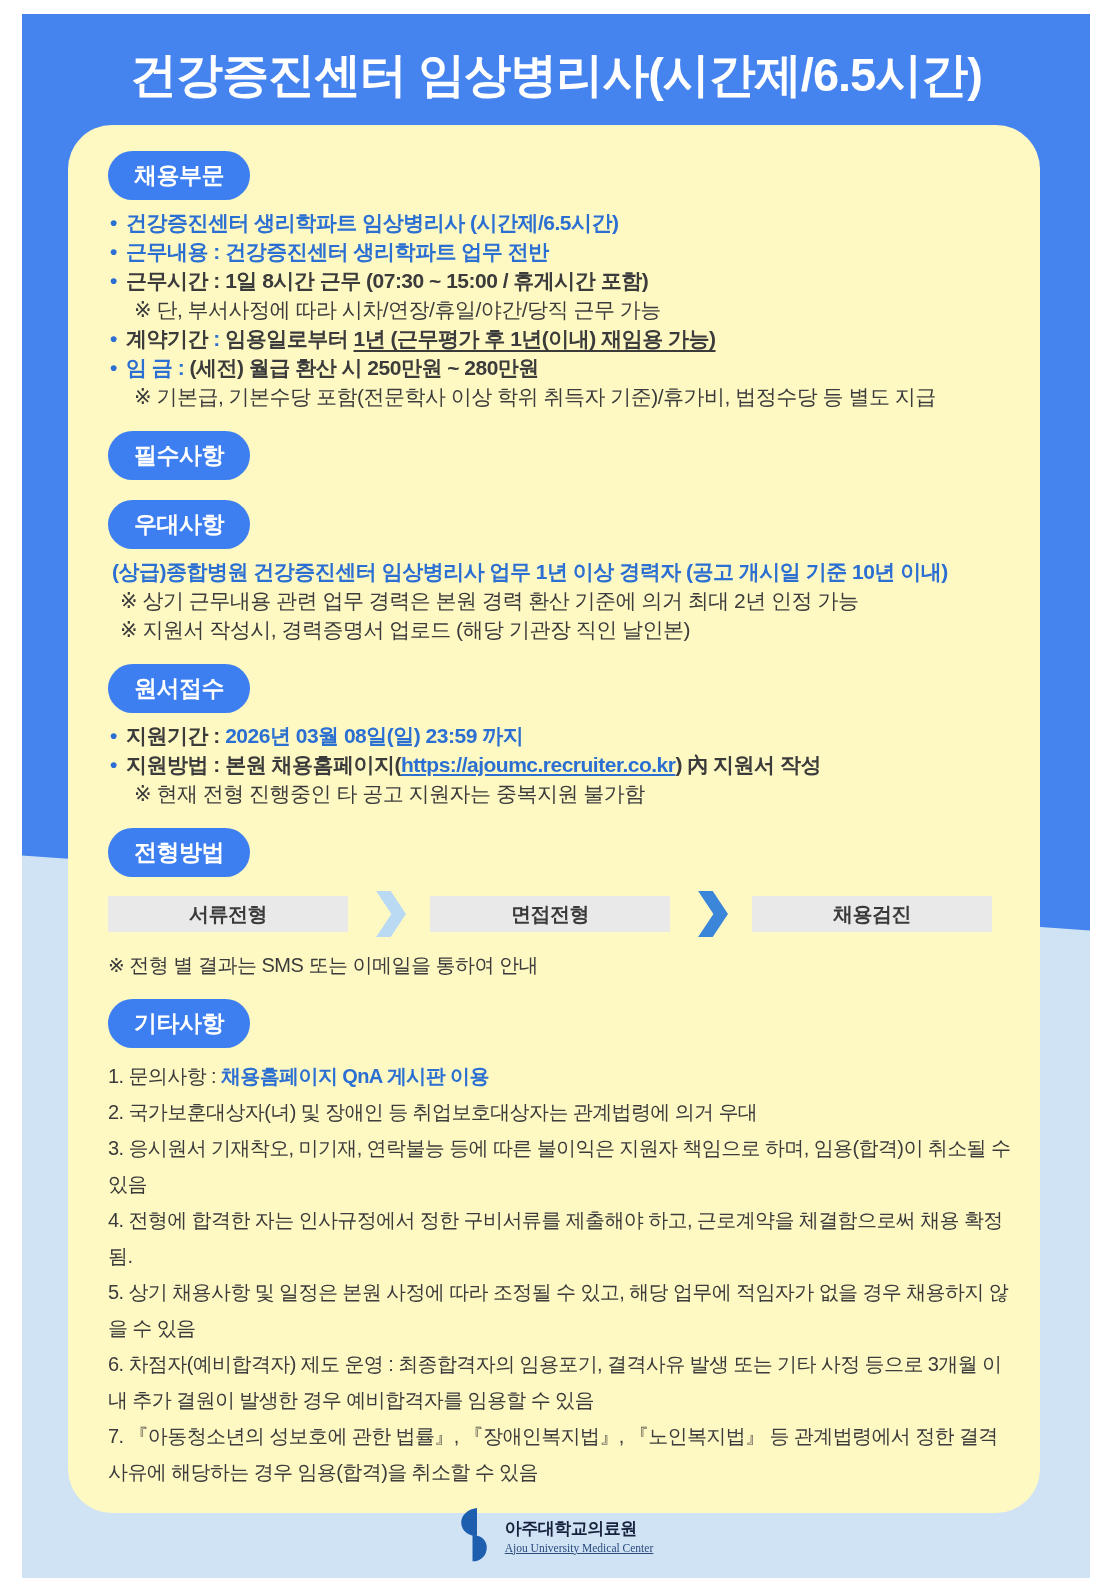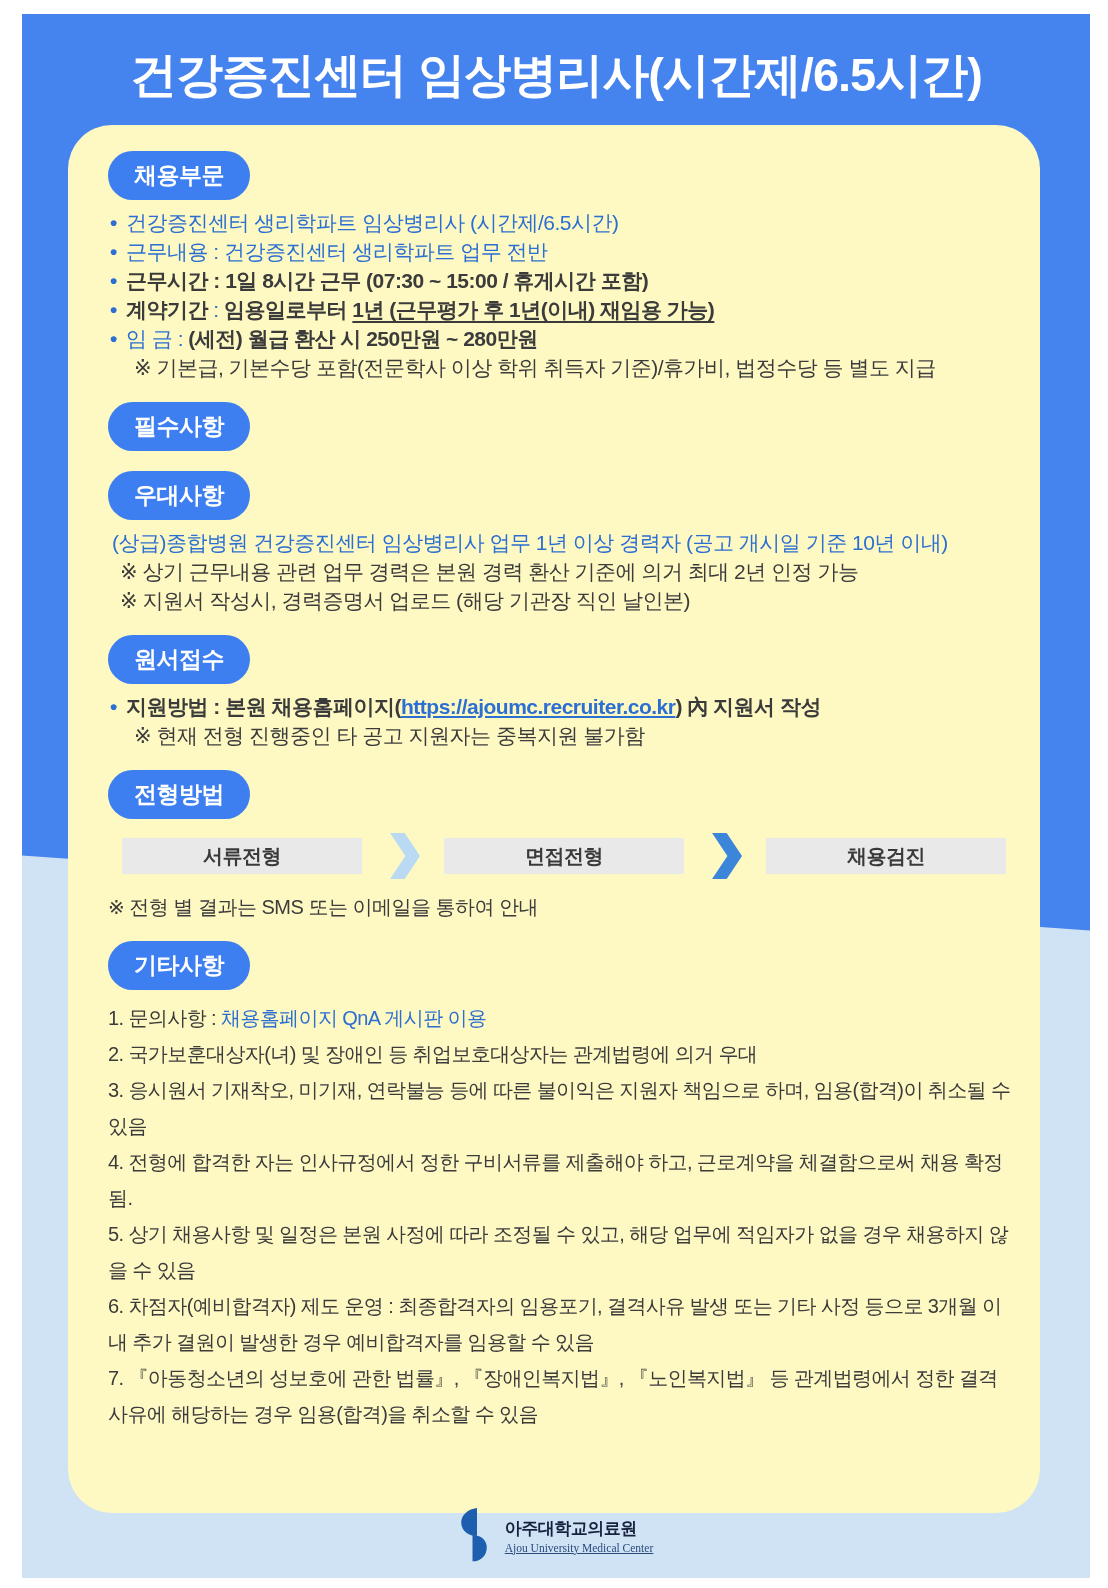--- a/index.html
+++ b/index.html
@@ -34,25 +34,25 @@
   .list{margin:8px 0 0 0;padding:0;list-style:none;}
   .line{
     position:relative;line-height:29px;font-size:21px;color:#3b3b3b;
     padding-left:18px;letter-spacing:-0.5px;font-weight:600;
   }
   .line.bullet::before{
     content:"•";position:absolute;left:2px;color:#2c6fd2;font-weight:800;
   }
   .line.note{padding-left:26px;font-weight:500;}
   .blue{color:#2c6fd2;}
-  .bold{font-weight:400;}
+  .bold{font-weight:700;}
   .u{text-decoration:underline;text-underline-offset:4px;}
   .link{color:#2c6fd2;text-decoration:underline;cursor:pointer;}
   
-  .steps{display:flex;align-items:center;margin:14px 0 0 14px;width:888px;}
+  .steps{display:flex;align-items:center;margin:14px 0 0 0;width:888px;}
   .step-box{
     background:#e9e9e9;color:#3a3a3a;font-size:20px;font-weight:600;
     width:240px;height:36px;line-height:36px;text-align:center;letter-spacing:-0.5px;
     flex:0 0 auto;
   }
   .chevron{
     width:34px;height:46px;flex:0 0 auto;margin:0 24px;
     clip-path:polygon(12% 0,55% 0,100% 50%,55% 100%,12% 100%,57% 50%);
   }
   .chevron.light{background:#badaf4;}
@@ -84,20 +84,21 @@
     <h1 class="title">건강증진센터 임상병리사(시간제/6.5시간)</h1>
 
     <div class="card">
 
       <div class="sec">
         <div class="badge">채용부문</div>
         <ul class="list">
           <li class="line bullet blue bold">건강증진센터 생리학파트 임상병리사 (시간제/6.5시간)</li>
           <li class="line bullet blue bold">근무내용 : 건강증진센터 생리학파트 업무 전반</li>
           <li class="line bullet">근무시간 : 1일 8시간 근무 (07:30 ~ 15:00 / 휴게시간 포함)</li>
+          <li class="line note">※ 단, 부서사정에 따라 시차/연장/휴일/야간/당직 근무 가능</li>
           <li class="line bullet"><span>계약기간</span><span class="blue bold"> : </span><span>임용일로부터 </span><span class="u">1년 (근무평가 후 1년(이내) 재임용 가능)</span></li>
           <li class="line bullet"><span class="blue bold">임 금</span><span class="blue bold"> : </span><span>(세전) 월급 환산 시  250만원 ~ 280만원</span></li>
           <li class="line note">※ 기본급, 기본수당 포함(전문학사 이상 학위 취득자 기준)/휴가비, 법정수당 등 별도 지급</li>
         </ul>
       </div>
 
       <div class="sec">
         <div class="badge">필수사항</div>
       </div>
 
@@ -106,20 +107,21 @@
         <ul class="list">
           <li class="line blue bold" style="padding-left:4px;">(상급)종합병원 건강증진센터 임상병리사 업무 1년 이상 경력자 (공고 개시일 기준 10년 이내)</li>
           <li class="line note" style="padding-left:12px;">※ 상기 근무내용 관련 업무 경력은 본원 경력 환산 기준에 의거 최대 2년 인정 가능</li>
           <li class="line note" style="padding-left:12px;">※ 지원서 작성시, 경력증명서 업로드 (해당 기관장 직인 날인본)</li>
         </ul>
       </div>
 
       <div class="sec">
         <div class="badge">원서접수</div>
         <ul class="list">
+          <li class="line bullet"><span>지원기간 : </span><span class="blue bold">2026년 03월 08일(일)  23:59 까지</span></li>
           <li class="line bullet"><span>지원방법 : 본원 채용홈페이지(</span><span class="link">https://ajoumc.recruiter.co.kr</span><span>) 內 지원서 작성</span></li>
           <li class="line note">※ 현재 전형 진행중인 타 공고 지원자는 중복지원 불가함</li>
         </ul>
       </div>
 
       <div class="sec">
         <div class="badge">전형방법</div>
         <div class="steps">
           <div class="step-box">서류전형</div>
           <div class="chevron light"></div>

